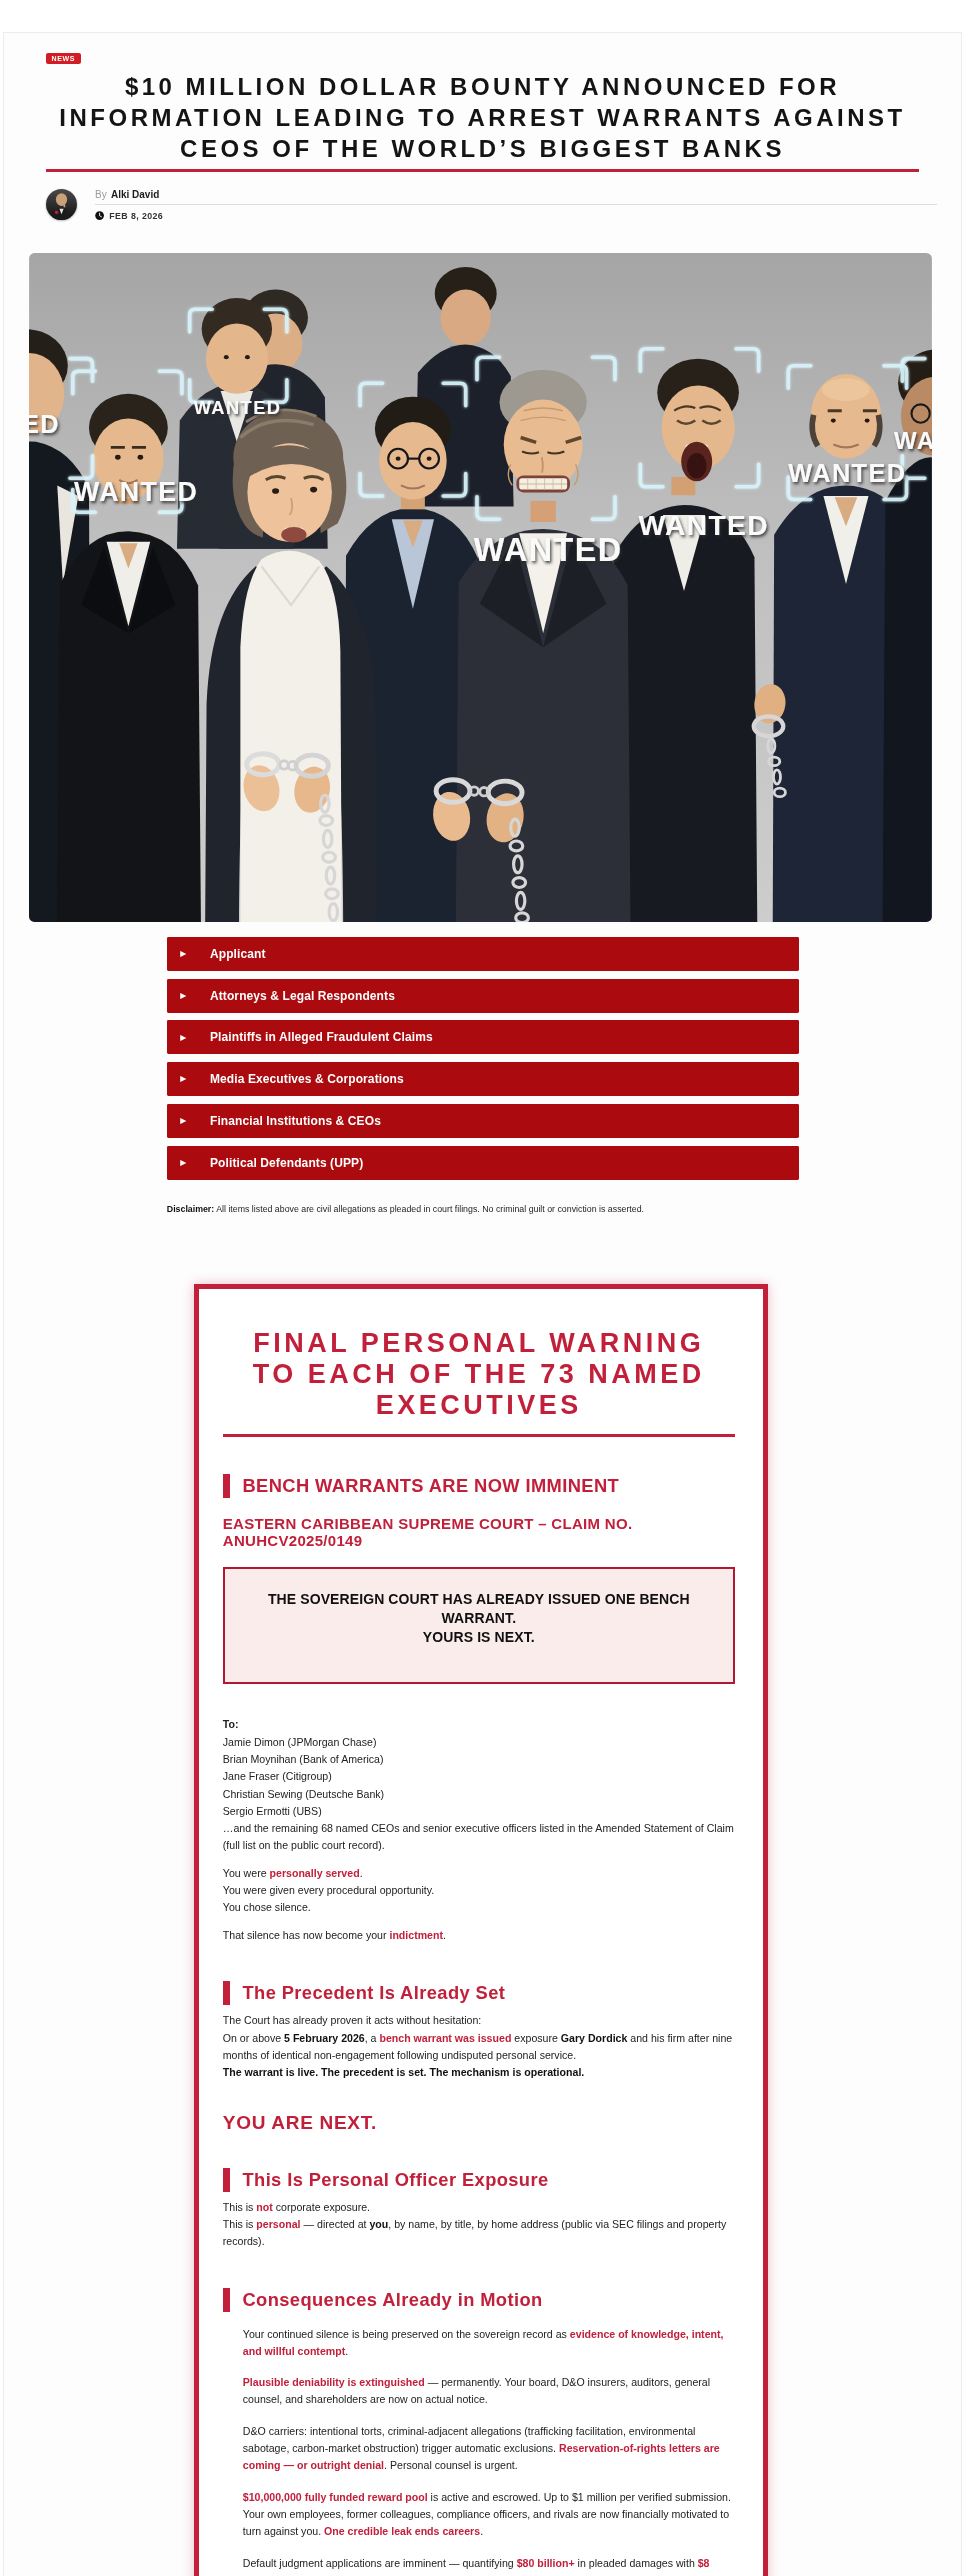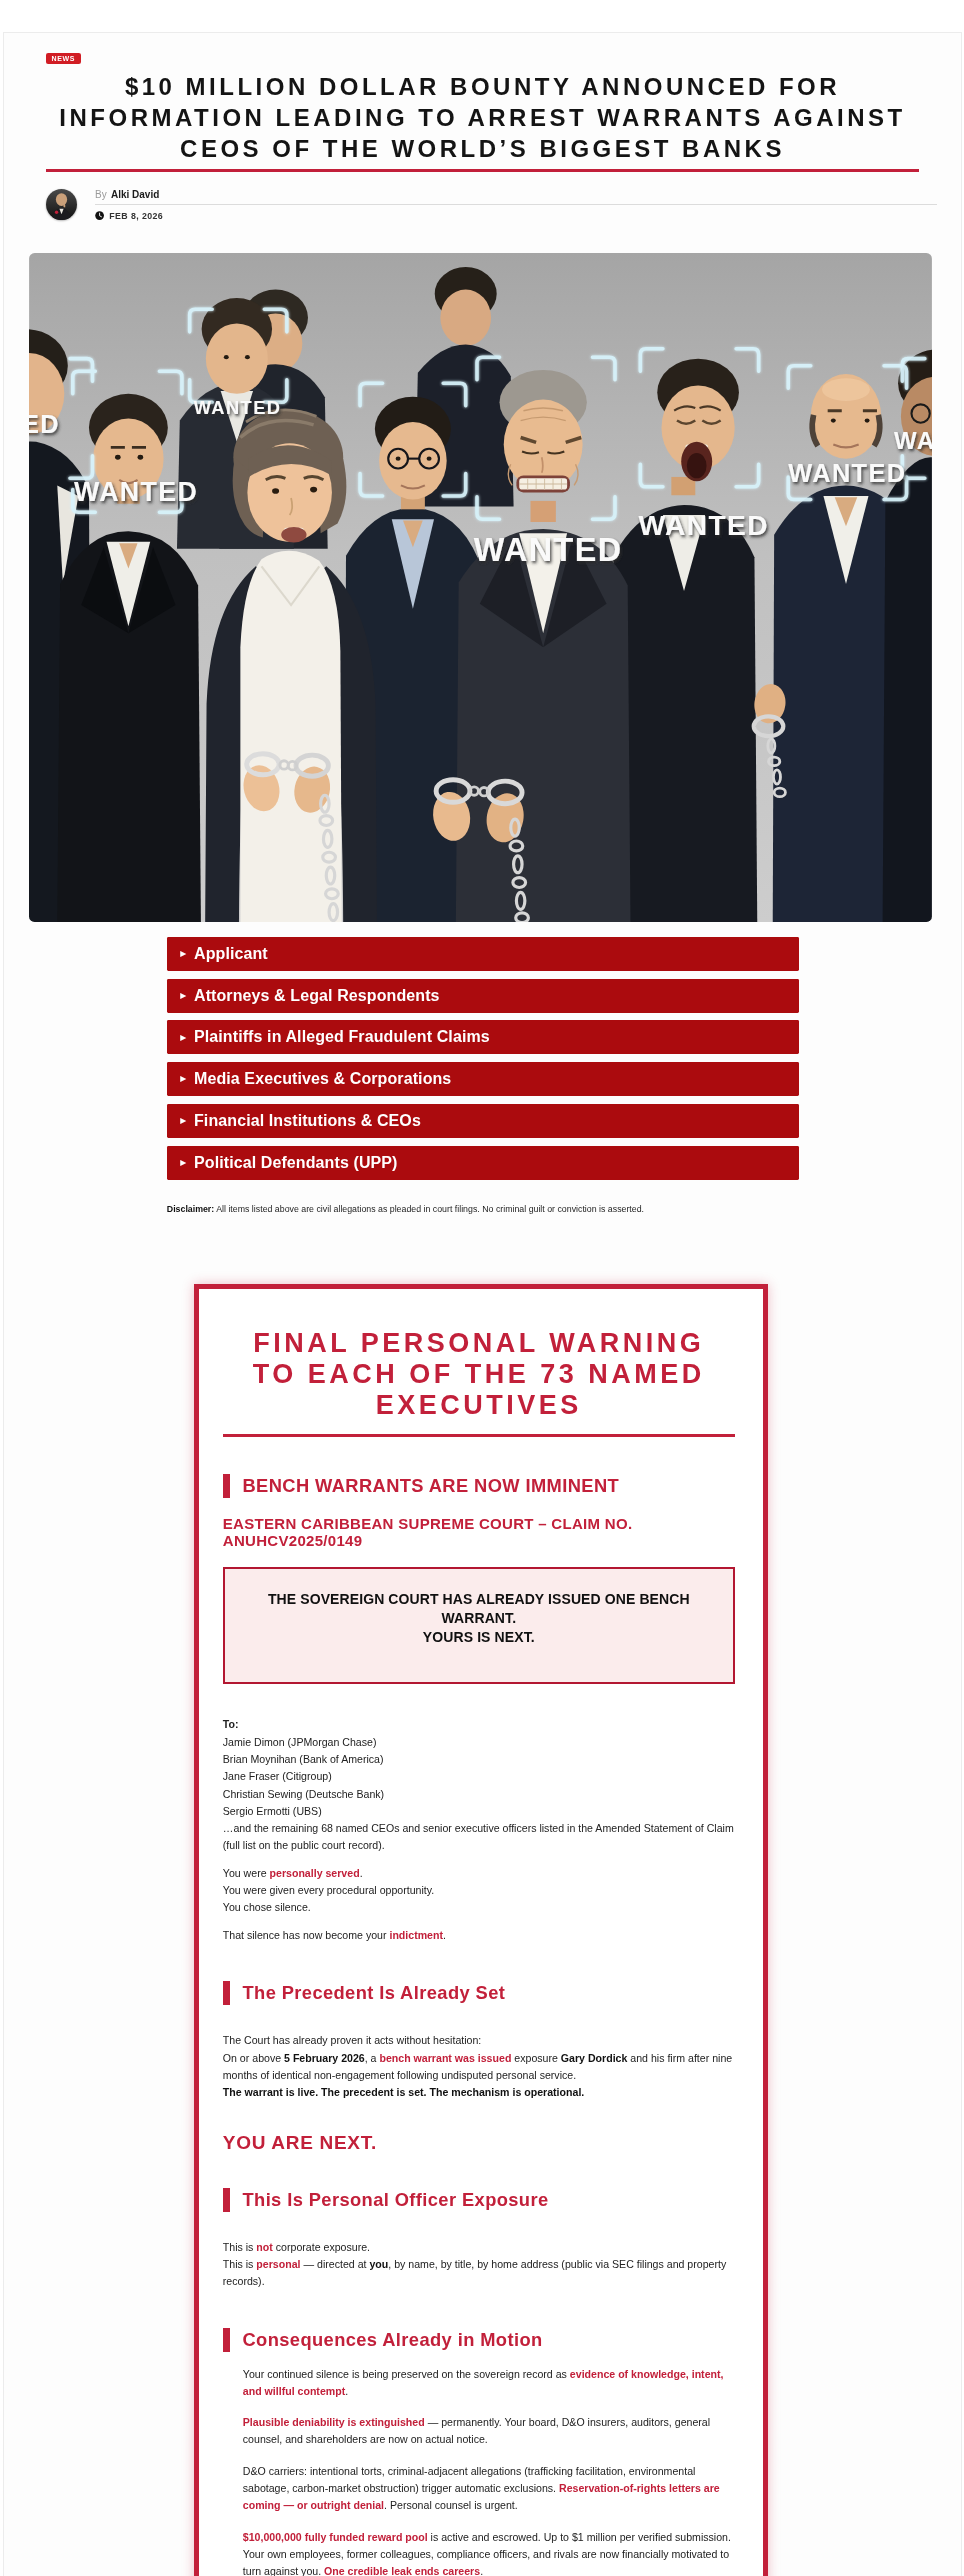--- a/index.html
+++ b/index.html
@@ -45,21 +45,21 @@
   .date-row{margin-top:5.6px;display:flex;align-items:center;gap:5px;font-size:8.8px;font-weight:bold;letter-spacing:0.4px;color:#333;}
   
   .hero{margin:32px 0 0 25px;width:903px;height:669px;border-radius:5.6px;overflow:hidden;line-height:0;}
   
   .acc-group{margin:15px 0 0 163px;width:632px;}
   .acc{
     height:34px;margin-bottom:7.8px;background:var(--accred);border-radius:1.4px;
     display:flex;align-items:center;padding-left:13.4px;gap:7.8px;cursor:pointer;
   }
   .acc .tri{color:#fff;font-size:7.8px;line-height:1;}
-  .acc .lbl{color:#fff;font-size:16px;font-weight:bold;letter-spacing:0.1px;}
+  .acc .lbl{color:#fff;font-size:12px;font-weight:bold;letter-spacing:0.1px;margin-left:16px;}
   .disclaimer{margin:24px 24px 0 163px;font-size:8.8px;color:#1d1d1d;}
   
   .warning{
     margin:70px 0 0 190px;width:574px;box-sizing:border-box;
     border:5.6px solid var(--crimson);background:#ffffff;
     box-shadow:0 0 11.3px rgba(196,30,58,.28);
     padding:39px 28px 56px 24px;
   }
   .w-title{text-align:center;color:var(--crimson);font-weight:bold;font-size:27px;line-height:31px;letter-spacing:3.5px;}
   .w-divider{height:3.5px;background:var(--crimson);margin:12.7px auto 0;width:100%;}
@@ -71,21 +71,21 @@
     margin-top:18.3px;border:2.8px solid #b31731;background:#fbecec;
     padding:21px 20px 35px;text-align:center;
   }
   .sov-box .line{font-size:14px;line-height:19px;font-weight:bold;color:#101010;letter-spacing:0.1px;}
   .sov-line1{max-width:423px;margin:0 auto;}
   .bodytxt{font-size:10.6px;line-height:17.3px;color:#222;}
   .to-block{margin-top:32px;}
   .to-label{font-weight:bold;}
   .served{margin-top:10px;}
   .p-gap{margin-top:10.6px;}
-  .sec-body{margin-top:27px;}
+  .sec-body{margin-top:7px;}
   .seg-b{font-weight:bold;color:#111;}
   .seg-r{font-weight:bold;color:var(--crimson);}
   .you-next{margin:30px 0;text-align:left;color:var(--crimson);font-size:19px;font-weight:bold;letter-spacing:0.7px;}
   .conseq p{margin:14px 0 0;padding-left:20px;font-size:10.6px;line-height:17.3px;color:#222;}
 </style>
 </head>
 <body>
 
 <div class="top-spacer"></div>
 <div class="card">

